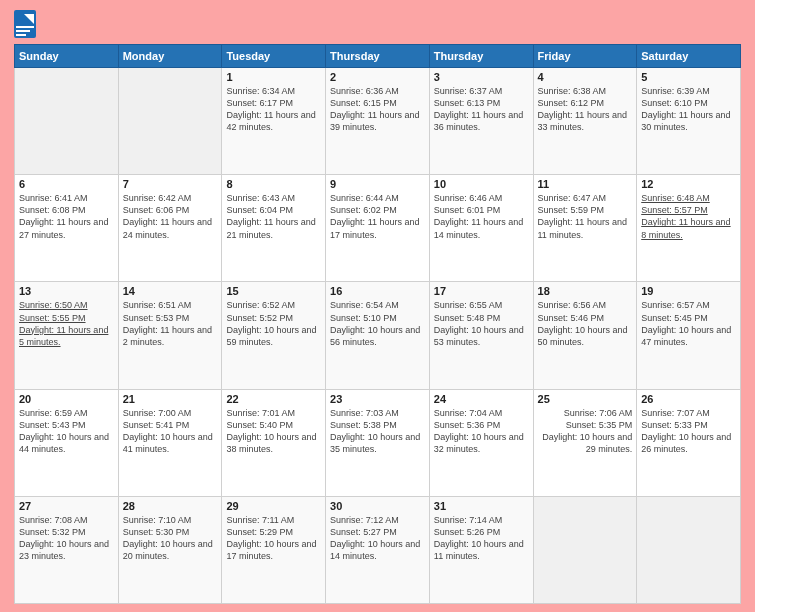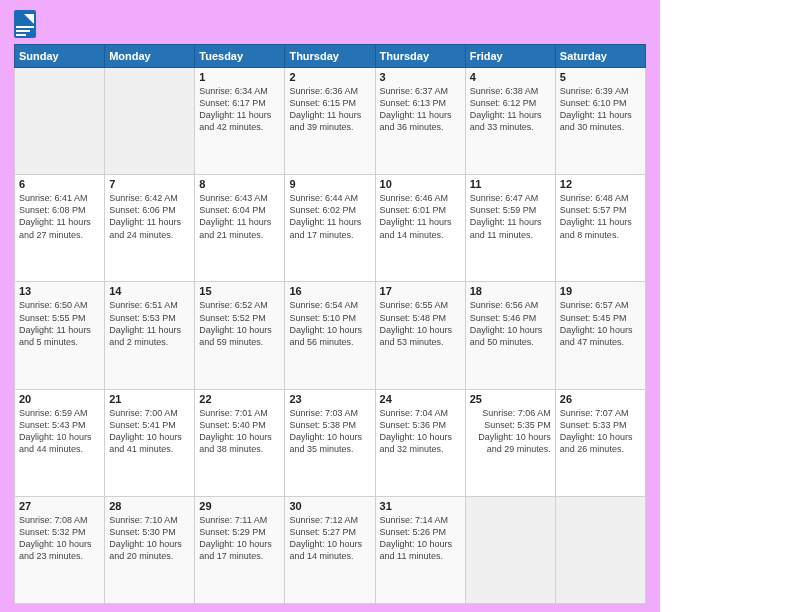--- a/index.html
+++ b/index.html
@@ -4,23 +4,23 @@
   <style>
     * { box-sizing: border-box; margin: 0; padding: 0; }
     body {
       font-family: Arial, sans-serif;
       background: #fff;
       width: 792px;
       height: 612px;
       overflow: hidden;
     }
     .page {
-      width: 660px;
+      width: 755px;
       height: 612px;
-      background: #f0abfc;
+      background: #fca5a5;
       display: flex;
       flex-direction: column;
       padding: 10px 14px 8px 14px;
     }
     .header {
       display: flex;
       justify-content: space-between;
       align-items: flex-start;
       margin-bottom: 6px;
     }
@@ -202,29 +202,29 @@
 Daylight: 11 hours and 14 minutes.</div>
           </td>
           <td>
             <span class="day-number">11</span>
             <div class="day-info" style="white-space: pre-line;">Sunrise: 6:47 AM
 Sunset: 5:59 PM
 Daylight: 11 hours and 11 minutes.</div>
           </td>
           <td>
             <span class="day-number">12</span>
-            <div class="day-info" style="white-space: pre-line;">Sunrise: 6:48 AM
+            <div class="day-info" style="white-space: pre-line; text-decoration: underline;">Sunrise: 6:48 AM
 Sunset: 5:57 PM
 Daylight: 11 hours and 8 minutes.</div>
           </td>
         </tr>
         <tr>
           <td>
             <span class="day-number">13</span>
-            <div class="day-info" style="white-space: pre-line;">Sunrise: 6:50 AM
+            <div class="day-info" style="white-space: pre-line; text-decoration: underline;">Sunrise: 6:50 AM
 Sunset: 5:55 PM
 Daylight: 11 hours and 5 minutes.</div>
           </td>
           <td>
             <span class="day-number">14</span>
             <div class="day-info" style="white-space: pre-line;">Sunrise: 6:51 AM
 Sunset: 5:53 PM
 Daylight: 11 hours and 2 minutes.</div>
           </td>
           <td>

